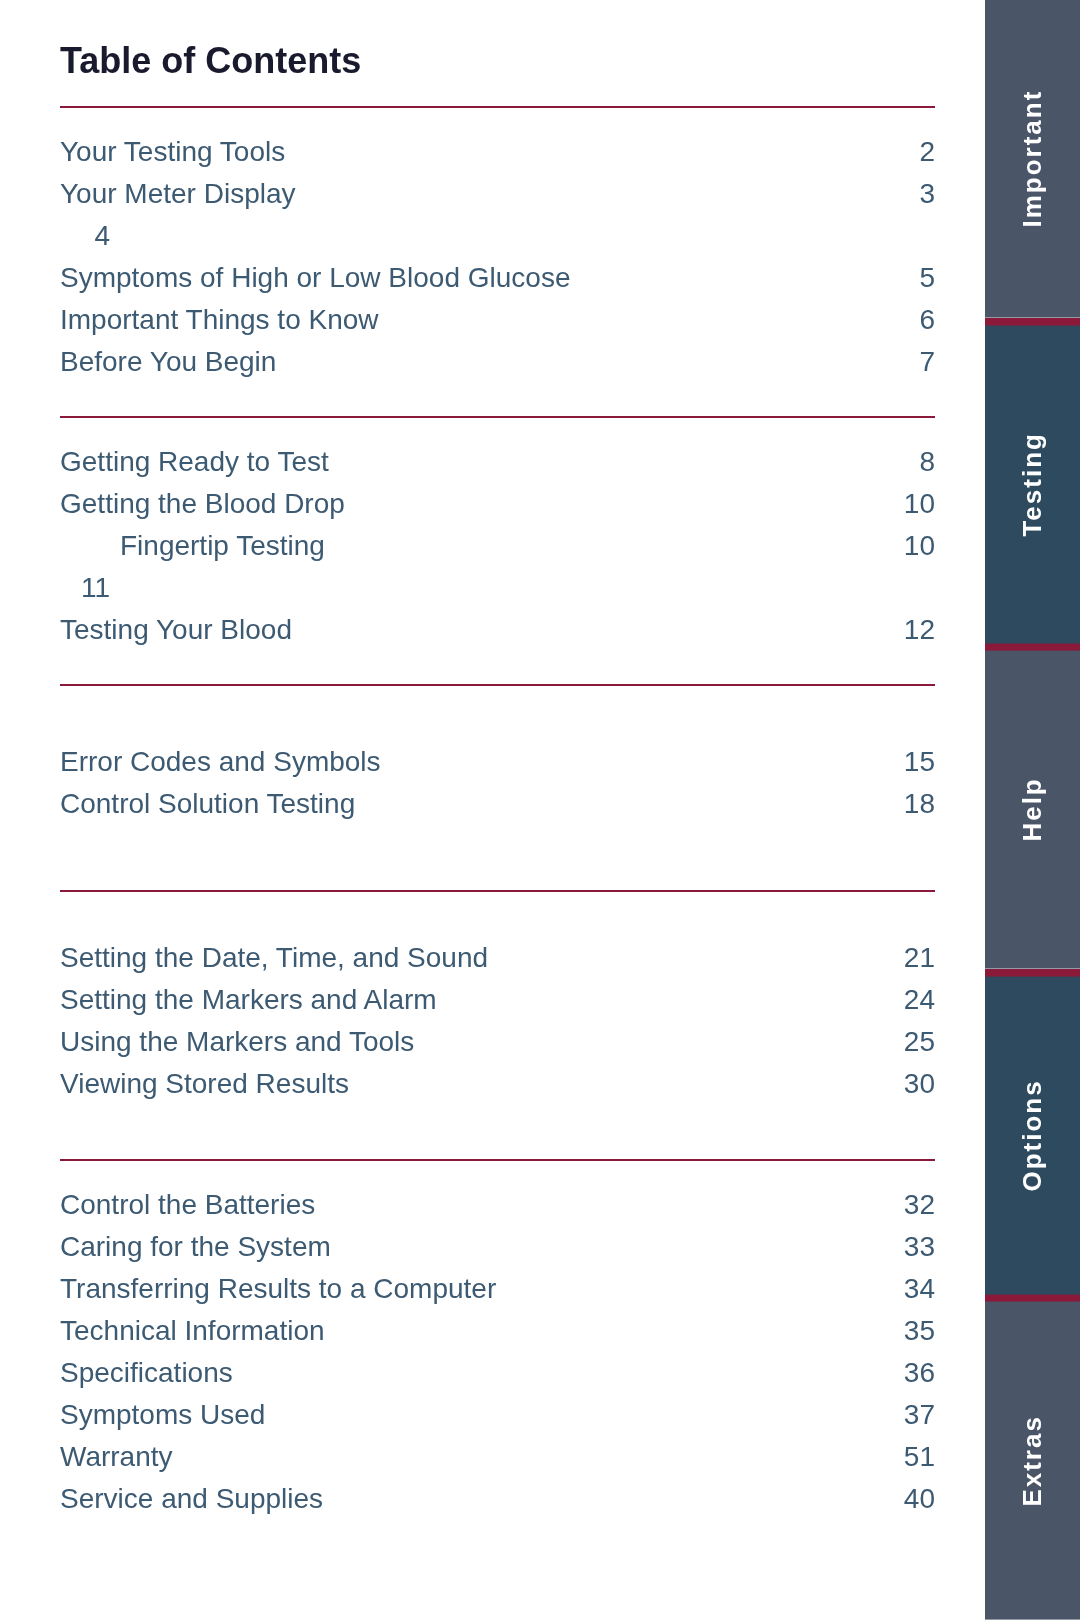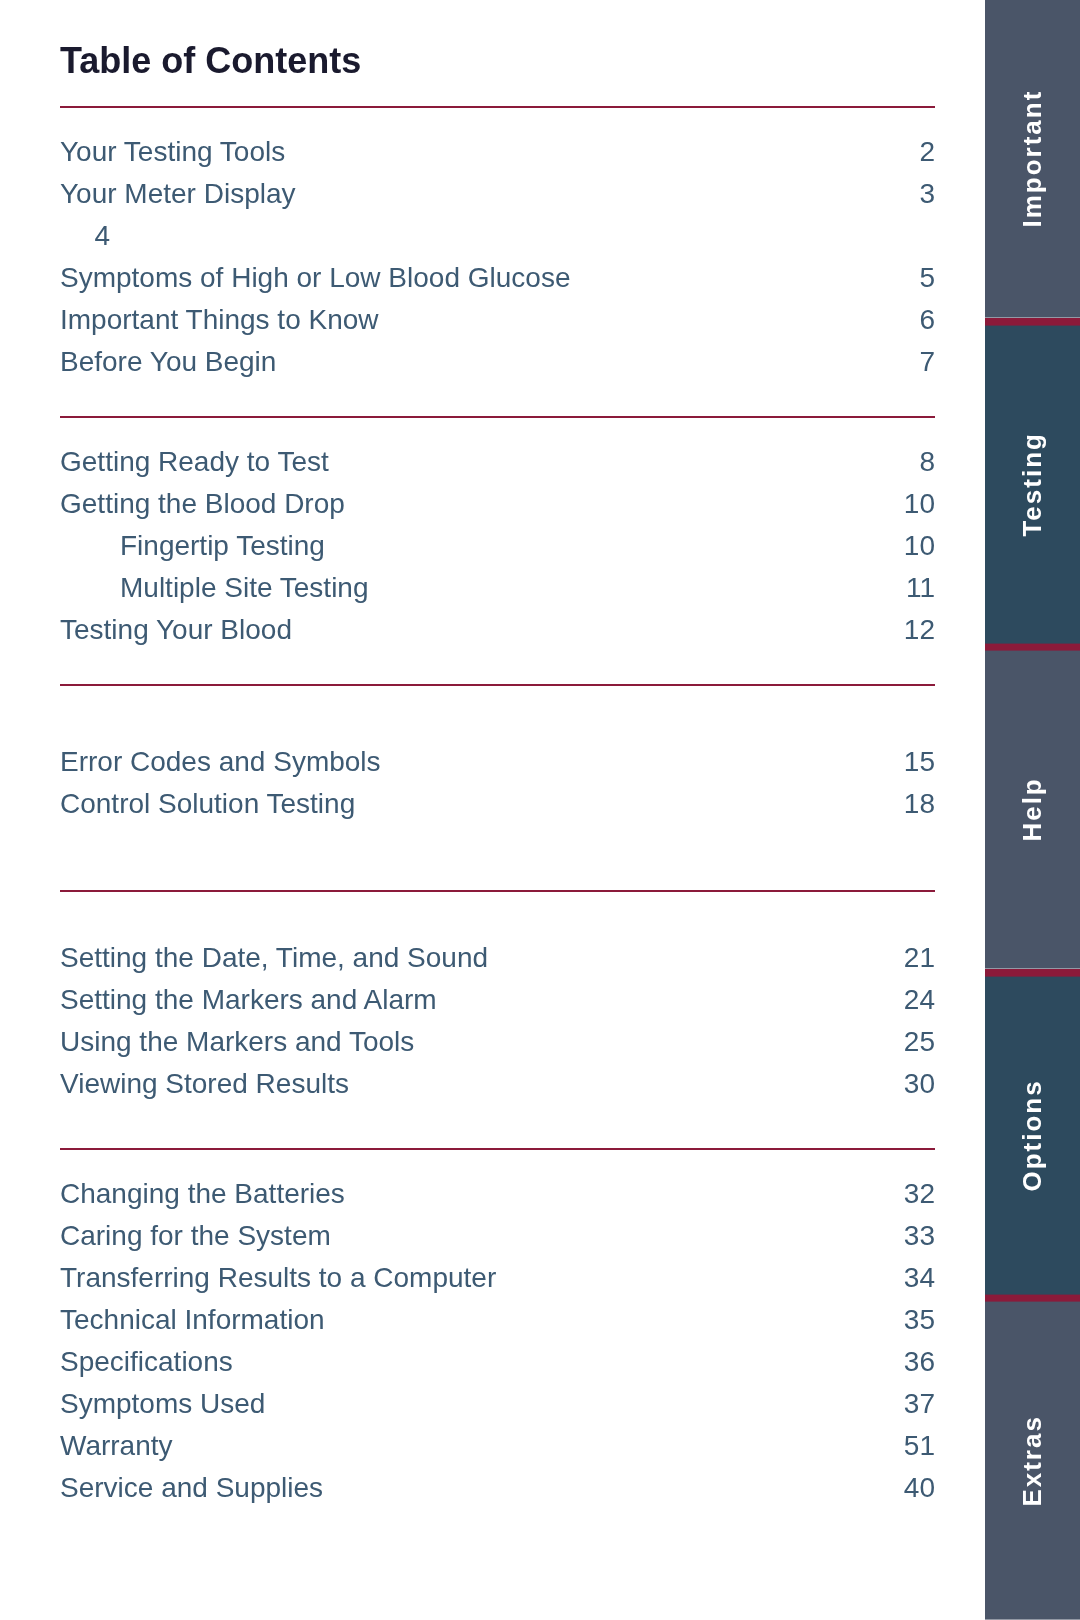--- a/index.html
+++ b/index.html
@@ -150,62 +150,61 @@
     </div>
     <div class="toc-entry">
       <span class="toc-entry-label">Getting the Blood Drop</span>
       <span class="toc-entry-page">10</span>
     </div>
     <div class="toc-entry">
       <span class="toc-entry-label indented">Fingertip Testing</span>
       <span class="toc-entry-page">10</span>
     </div>
     <div class="toc-entry">
-      <span class="toc-entry-label indented">Multiple Site Testing</span>
       <span class="toc-entry-page">11</span>
     </div>
     <div class="toc-entry">
       <span class="toc-entry-label">Testing Your Blood</span>
       <span class="toc-entry-page">12</span>
     </div>
   </div>
 
   <div class="section-block" style="padding-top: 60px; padding-bottom: 60px;">
     <div class="toc-entry">
       <span class="toc-entry-label">Error Codes and Symbols</span>
       <span class="toc-entry-page">15</span>
     </div>
     <div class="toc-entry">
       <span class="toc-entry-label">Control Solution Testing</span>
       <span class="toc-entry-page">18</span>
     </div>
   </div>
 
-  <div class="section-block" style="padding-top: 50px; padding-bottom: 38px;">
+  <div class="section-block" style="padding-top: 50px; padding-bottom: 49px;">
     <div class="toc-entry">
       <span class="toc-entry-label">Setting the Date, Time, and Sound</span>
       <span class="toc-entry-page">21</span>
     </div>
     <div class="toc-entry">
       <span class="toc-entry-label">Setting the Markers and Alarm</span>
       <span class="toc-entry-page">24</span>
     </div>
     <div class="toc-entry">
       <span class="toc-entry-label">Using the Markers and Tools</span>
       <span class="toc-entry-page">25</span>
     </div>
     <div class="toc-entry">
       <span class="toc-entry-label">Viewing Stored Results</span>
       <span class="toc-entry-page">30</span>
     </div>
   </div>
 
   <div class="section-block">
     <div class="toc-entry">
-      <span class="toc-entry-label">Changing the Batteries</span>
+      <span class="toc-entry-label">Control the Batteries</span>
       <span class="toc-entry-page">32</span>
     </div>
     <div class="toc-entry">
       <span class="toc-entry-label">Caring for the System</span>
       <span class="toc-entry-page">33</span>
     </div>
     <div class="toc-entry">
       <span class="toc-entry-label">Transferring Results to a Computer</span>
       <span class="toc-entry-page">34</span>
     </div>

